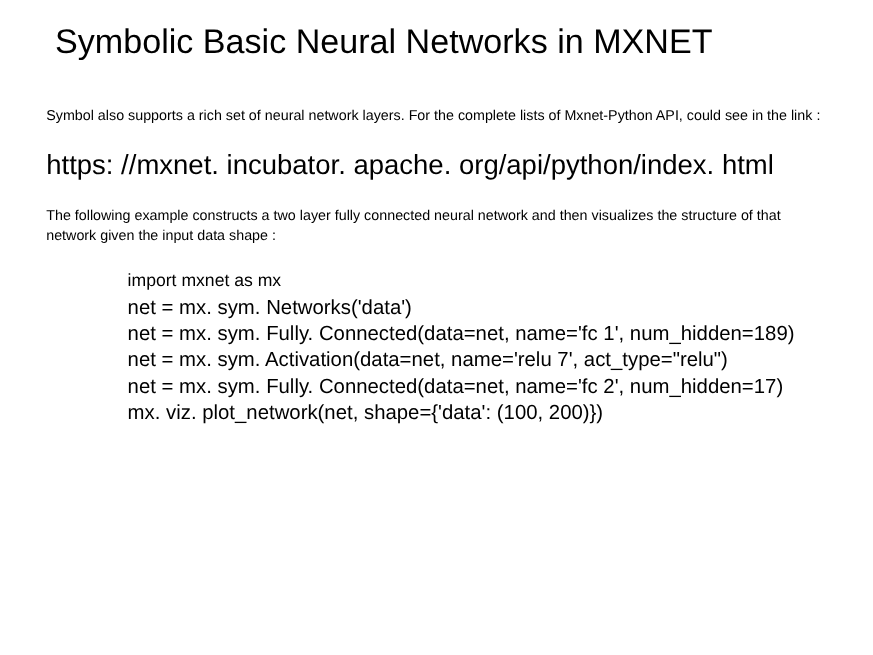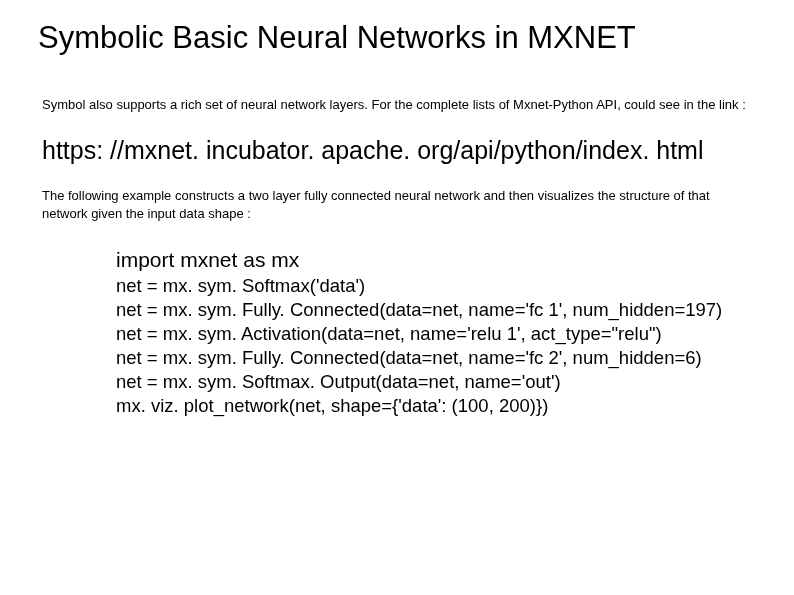--- a/index.html
+++ b/index.html
@@ -13,58 +13,58 @@
       background: #ffffff;
       font-family: Arial, Helvetica, sans-serif;
       color: #000000;
       padding: 20px 40px 20px 38px;
     }
     .title {
       font-size: 31px;
       font-weight: normal;
       margin-bottom: 40px;
       margin-top: 0px;
+      margin-left: 12px;
     }
     .paragraph {
       font-size: 13px;
       line-height: 1.35;
       margin-bottom: 20px;
       margin-left: 4px;
     }
     .link-text {
       font-size: 25px;
       line-height: 1.35;
       margin-bottom: 20px;
       margin-left: 4px;
     }
     .code-block {
       margin-left: 78px;
       margin-top: 24px;
     }
     .code-import {
-      font-size: 21px;
+      font-size: 16px;
       line-height: 1.3;
     }
     .code-line {
       font-size: 18.5px;
       line-height: 1.3;
     }
   </style>
 </head>
 <body>
 
 <h1 class="title">Symbolic Basic Neural Networks in MXNET</h1>
 
 <p class="paragraph">Symbol also supports a rich set of neural network layers. For the complete lists of Mxnet-Python API, could see in the link :</p>
 
 <p class="link-text">https: //mxnet. incubator. apache. org/api/python/index. html</p>
 
 <p class="paragraph">The following example constructs a two layer fully connected neural network and then visualizes the structure of that network given the input data shape :</p>
 
 <div class="code-block">
   <div class="code-import">import mxnet as mx</div>
-  <div class="code-line">net = mx. sym. Softmax('data')</div>
-  <div class="code-line">net = mx. sym. Fully. Connected(data=net, name='fc 1', num_hidden=197)</div>
-  <div class="code-line">net = mx. sym. Activation(data=net, name='relu 1', act_type="relu")</div>
-  <div class="code-line">net = mx. sym. Fully. Connected(data=net, name='fc 2', num_hidden=6)</div>
-  <div class="code-line">net = mx. sym. Softmax. Output(data=net, name='out')</div>
+  <div class="code-line">net = mx. sym. Networks('data')</div>
+  <div class="code-line">net = mx. sym. Fully. Connected(data=net, name='fc 1', num_hidden=189)</div>
+  <div class="code-line">net = mx. sym. Activation(data=net, name='relu 7', act_type="relu")</div>
+  <div class="code-line">net = mx. sym. Fully. Connected(data=net, name='fc 2', num_hidden=17)</div>
   <div class="code-line">mx. viz. plot_network(net, shape={'data': (100, 200)})</div>
 </div>
 
 </body></html>

